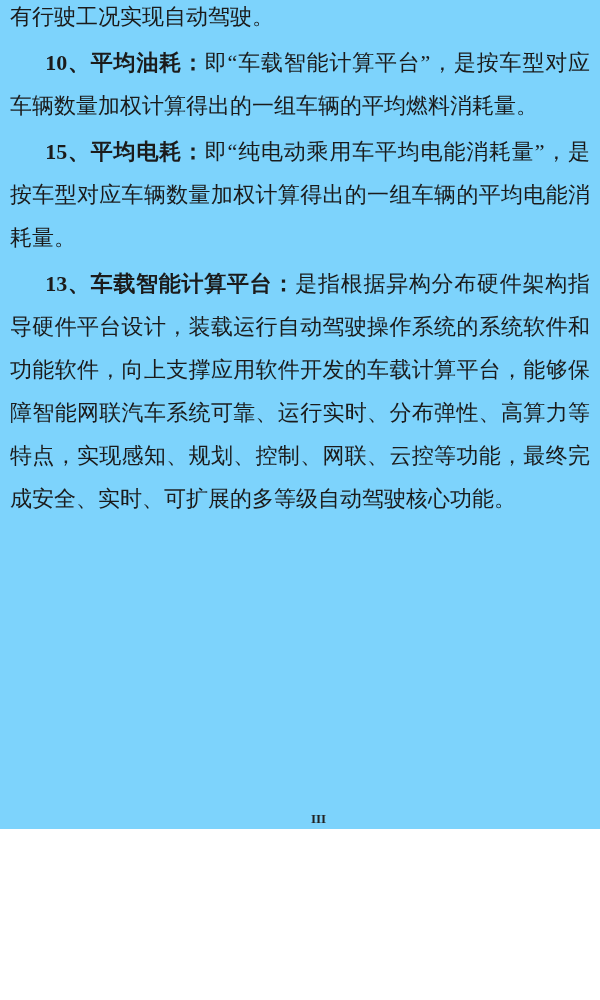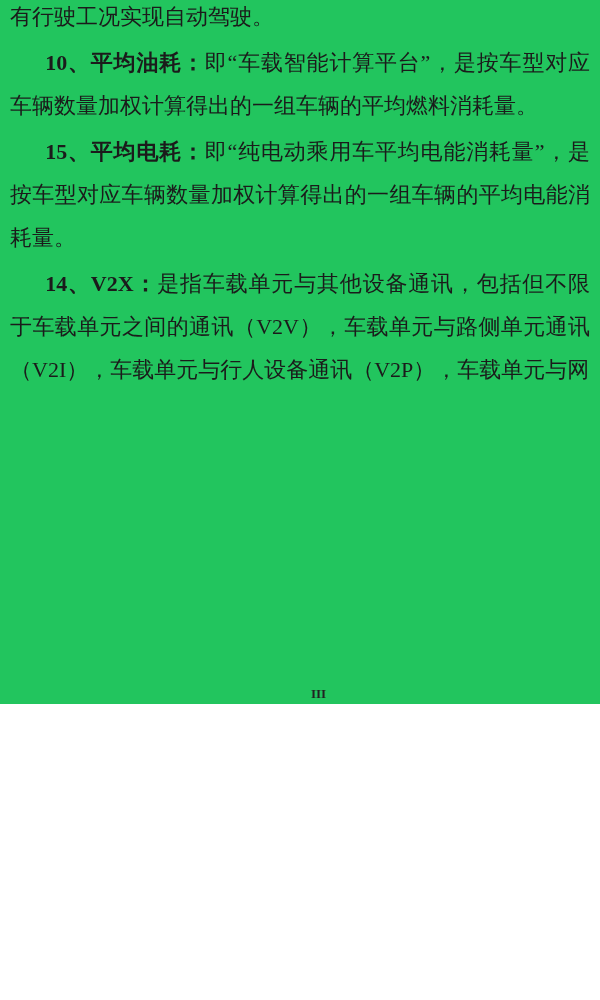--- a/index.html
+++ b/index.html
@@ -3,22 +3,22 @@
 <meta charset="utf-8">
 <style>
   html, body {
     margin: 0;
     padding: 0;
     background: #ffffff;
   }
   .page {
     position: relative;
     width: 600px;
-    height: 704px;
-    background: #22c55e;
+    height: 829px;
+    background: #7dd3fc;
     overflow: hidden;
     font-family: "Liberation Serif", "DejaVu Serif", serif;
     color: #1b1b1b;
   }
   .content {
     margin-top: -5px;
     padding: 0 10px 0 10px;
     font-size: 22px;
     line-height: 43px;
     text-align: justify;
@@ -57,19 +57,19 @@
 <div class="page">
   <div class="content">
 
     <p class="continuation">有行驶工况实现自动驾驶。</p>
 
     <p class="para"><span class="term">10、平均油耗：</span><span>即“车载智能计算平台”，是按车型对应车辆数量加权计算得出的一组车辆的平均燃料消耗量。</span></p>
 
     <p class="para"><span class="term">15、平均电耗：</span><span>即“纯电动乘用车平均电能消耗量”，是按车型对应车辆数量加权计算得出的一组车辆的平均电能消耗量。</span></p>
 
 
+    <p class="para"><span class="term">13、车载智能计算平台：</span><span>是指根据异构分布硬件架构指导硬件平台设计，装载运行自动驾驶操作系统的系统软件和功能软件，向上支撑应用软件开发的车载计算平台，能够保障智能网联汽车系统可靠、运行实时、分布弹性、高算力等特点，实现感知、规划、控制、网联、云控等功能，最终完成安全、实时、可扩展的多等级自动驾驶核心功能。</span></p>
 
-    <p class="para"><span class="term">14、V2X：</span><span>是指车载单元与其他设备通讯，包括但不限于车载单元之间的通讯（V2V），车载单元与路侧单元通讯（V2I），车载单元与行人设备通讯（V2P），车载单元与网</span></p>
 
   </div>
 
   <div class="footer">III</div>
 </div>
 
 </body></html>

